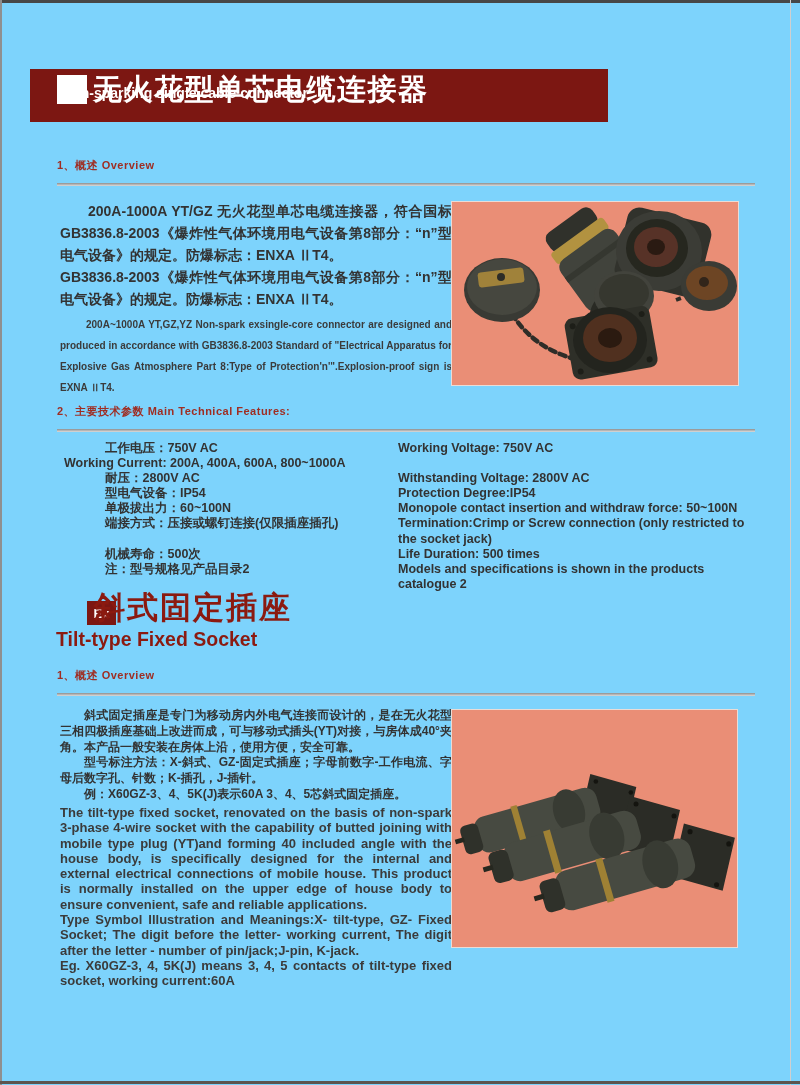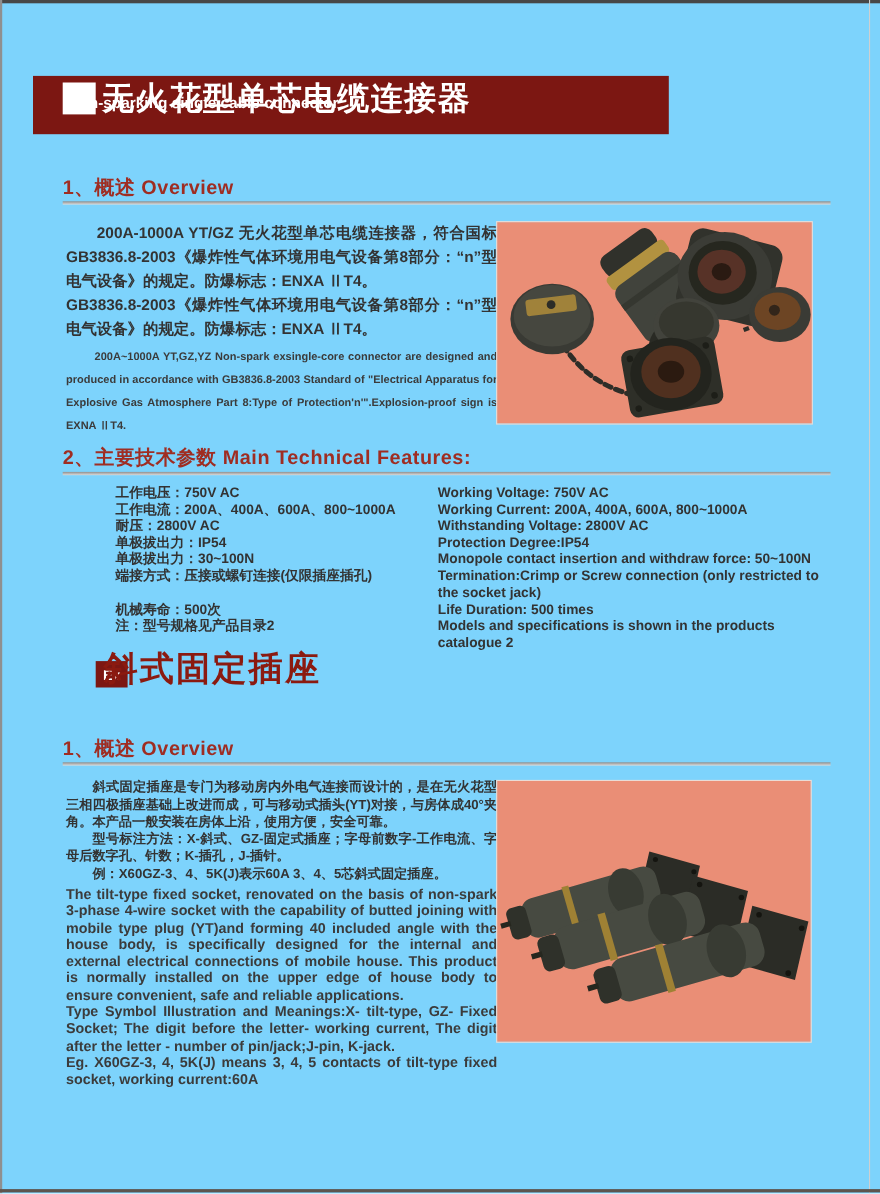--- a/index.html
+++ b/index.html
@@ -11,21 +11,21 @@
   .edge-right{top:0;left:790px;width:1px;height:100%;background:#cfcfcf;}
   .edge-bottom{left:0;top:1081px;width:100%;height:3px;background:#5d544e;}
 
   .headerbar{position:absolute;left:30px;top:69px;width:578px;height:53px;background:#7c1712;}
   .hdr-square{position:absolute;left:27px;top:6px;width:30px;height:29px;background:#ffffff;}
   .hdr-cn{position:absolute;left:63px;top:1px;font-size:29px;font-weight:900;color:#ffffff;
           letter-spacing:1.5px;white-space:nowrap;}
   .hdr-en{position:absolute;left:32px;top:16px;font-size:14px;font-weight:700;color:#ffffff;
           white-space:nowrap;}
 
-  .sec-heading{position:absolute;font-size:18px;font-weight:700;color:#9f2d22;white-space:nowrap;
+  .sec-heading{position:absolute;font-size:11px;font-weight:700;color:#9f2d22;white-space:nowrap;
                letter-spacing:.5px;}
   .sec-rule{position:absolute;width:698px;height:3px;background:linear-gradient(to bottom,#8e8e8e,#dcdcdc);}
 
   .para{position:absolute;left:60px;width:392px;text-align:justify;font-weight:700;}
   .para p{margin:0;}
   .cn1{top:200px;font-size:14px;line-height:22px;color:#333;}
   .cn1 .ind{text-indent:2em;}
   .en1{top:314px;font-size:10px;line-height:21px;color:#3b3b3b;}
   .en1 .ind{text-indent:2.6em;}
   .cn3{top:708px;font-size:12px;line-height:15.8px;color:#333;}
@@ -128,51 +128,51 @@
 
   <div class="sec-heading" style="left:57px;top:404px;">2、主要技术参数 Main Technical Features:</div>
   <div class="sec-rule" style="left:57px;top:429px;"></div>
 
   <div class="tech">
     <div class="tech-row">
       <span class="tech-cn">工作电压：750V AC</span>
       <span class="tech-en">Working Voltage: 750V AC</span>
     </div>
     <div class="tech-row">
-      <span class="tech-cn">工作电流：200A、400A、600A、800~1000A</span>
       <span class="tech-en">Working Current: 200A, 400A, 600A, 800~1000A</span>
     </div>
     <div class="tech-row">
       <span class="tech-cn">耐压：2800V AC</span>
       <span class="tech-en">Withstanding Voltage: 2800V AC</span>
     </div>
     <div class="tech-row">
-      <span class="tech-cn">单极拔出力：IP54</span>
+      <span class="tech-cn">型电气设备：IP54</span>
       <span class="tech-en">Protection Degree:IP54</span>
     </div>
     <div class="tech-row">
-      <span class="tech-cn">单极拔出力：30~100N</span>
+      <span class="tech-cn">单极拔出力：60~100N</span>
       <span class="tech-en">Monopole contact insertion and withdraw force: 50~100N</span>
     </div>
     <div class="tech-row">
       <span class="tech-cn">端接方式：压接或螺钉连接(仅限插座插孔)</span>
       <span class="tech-en">Termination:Crimp or Screw connection (only restricted to the socket jack)</span>
     </div>
     <div class="tech-row">
       <span class="tech-cn">机械寿命：500次</span>
       <span class="tech-en">Life Duration: 500 times</span>
     </div>
     <div class="tech-row">
       <span class="tech-cn">注：型号规格见产品目录2</span>
       <span class="tech-en">Models and specifications is shown in the products catalogue 2</span>
     </div>
   </div>
 
   <div class="ex-badge">Ex</div>
   <div class="ex-title-cn">斜式固定插座</div>
+  <div class="ex-title-en">Tilt-type Fixed Socket</div>
 
   <div class="sec-heading" style="left:57px;top:668px;">1、概述 Overview</div>
   <div class="sec-rule" style="left:57px;top:693px;"></div>
 
   <div class="para cn3">
     <p class="ind">斜式固定插座是专门为移动房内外电气连接而设计的，是在无火花型三相四极插座基础上改进而成，可与移动式插头(YT)对接，与房体成40°夹角。本产品一般安装在房体上沿，使用方便，安全可靠。</p>
     <p class="ind">型号标注方法：X-斜式、GZ-固定式插座；字母前数字-工作电流、字母后数字孔、针数；K-插孔，J-插针。</p>
     <p class="ind">例：X60GZ-3、4、5K(J)表示60A 3、4、5芯斜式固定插座。</p>
   </div>
   <div class="para en3">

